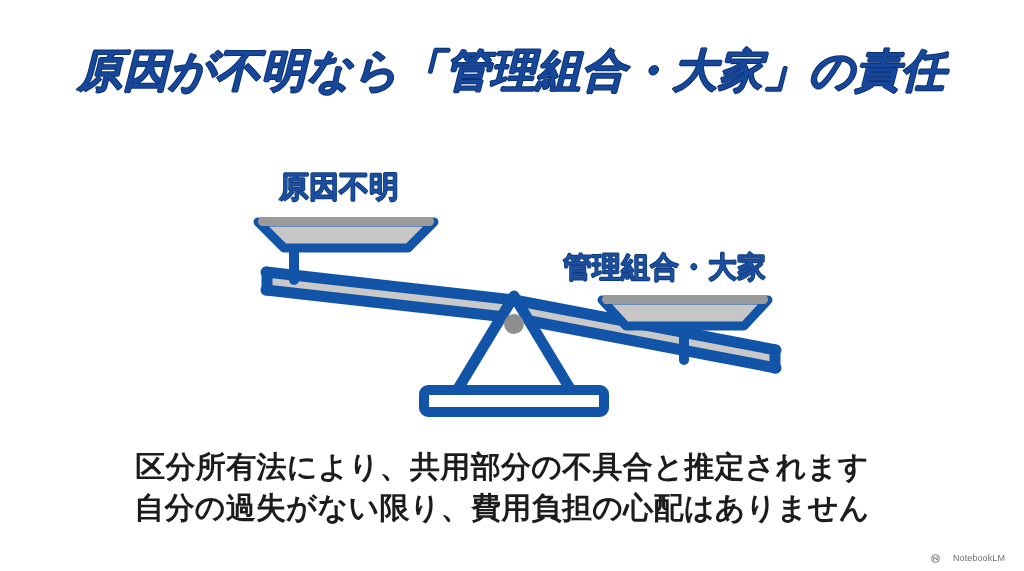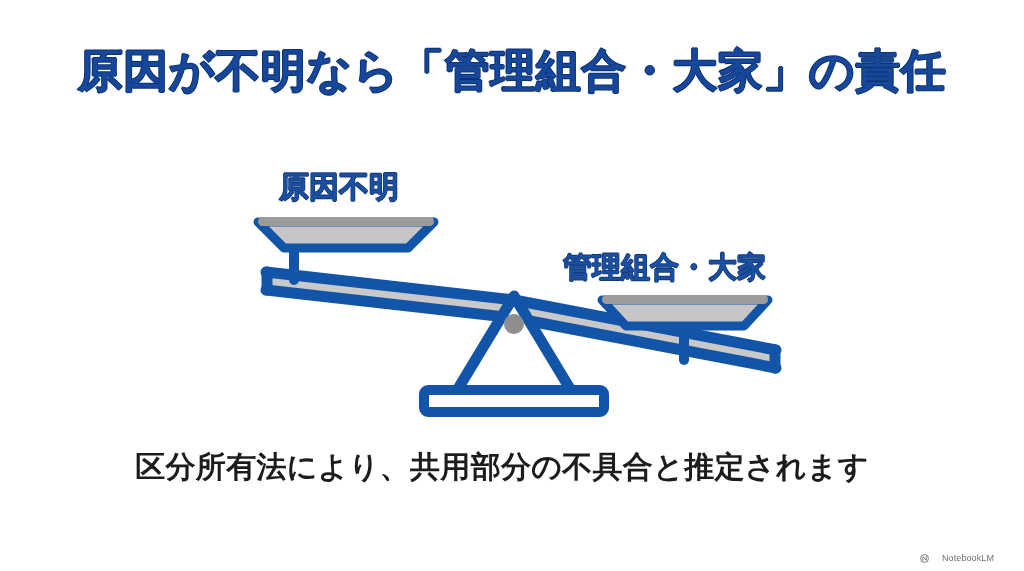--- a/index.html
+++ b/index.html
@@ -30,20 +30,21 @@
     font-weight: bold;
     letter-spacing: 0.5px;
     line-height: 1.18;
     color: #16479a;
     white-space: nowrap;
     text-shadow:
        1px 0 0 #0d3272,
       -1px 0 0 #0d3272,
        0 1px 0 #0d3272,
        0 -1px 0 #0d3272;
+    font-style: italic;
   }
 
   
   .scale-wrap {
     position: absolute;
     left: 236px;
     top: 200px;
     width: 560px;
     height: 225px;
   }
@@ -85,21 +86,21 @@
     font-size: 30px;
     font-weight: bold;
     line-height: 1.36;
     letter-spacing: 0.3px;
     white-space: nowrap;
   }
 
   
   .watermark {
     position: absolute;
-    right: 30px;
+    right: 19px;
     bottom: 8px;
     display: flex;
     align-items: center;
     gap: 13px;
     color: #555555;
     font-size: 9px;
     opacity: 0.85;
     text-align: center;
   }
   .watermark .wm-logo {
@@ -156,20 +157,21 @@
       <rect x="188" y="190" width="180" height="22" rx="4" fill="#ffffff" stroke="#1255a8" stroke-width="10"></rect>
     </svg>
   </div>
 
   <div class="pan-label pan-label-right">管理組合・大家</div>
 
   <div class="pan-label pan-label-left">原因不明</div>
 
   <div class="caption">
     <div class="line">区分所有法により、共用部分の不具合と推定されます</div>
+    <div class="line">自分の過失がない限り、費用負担の心配はありません</div>
   </div>
 
   <div class="watermark">
     <span class="wm-logo">
       <svg viewBox="0 0 16 16" width="9" height="9" xmlns="http://www.w3.org/2000/svg">
         <circle cx="8" cy="8" r="7" fill="none" stroke="#555555" stroke-width="1.6"></circle>
         <path d="M5 11 L5 5 L11 11 L11 5" fill="none" stroke="#555555" stroke-width="1.6" stroke-linecap="round" stroke-linejoin="round"></path>
       </svg>
     </span>
     <span class="wm-text">NotebookLM</span>

